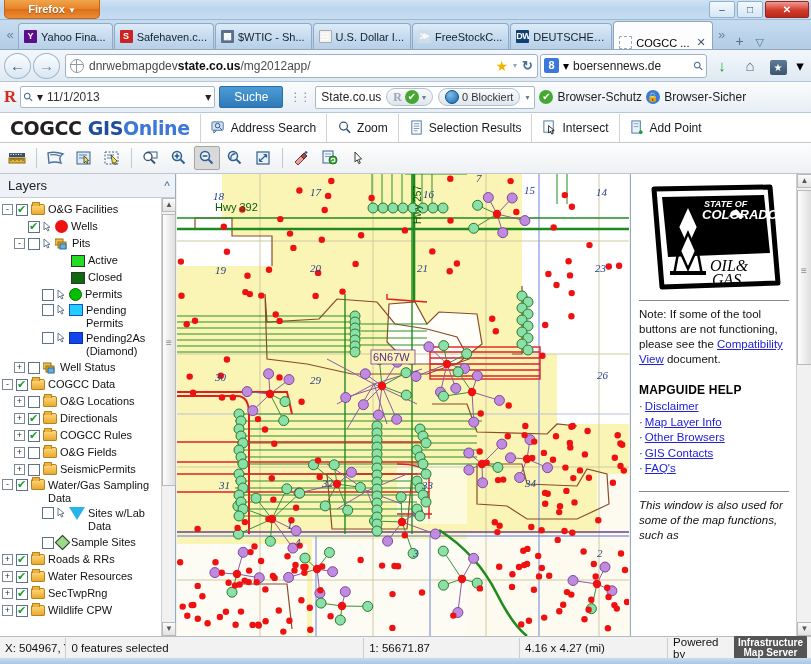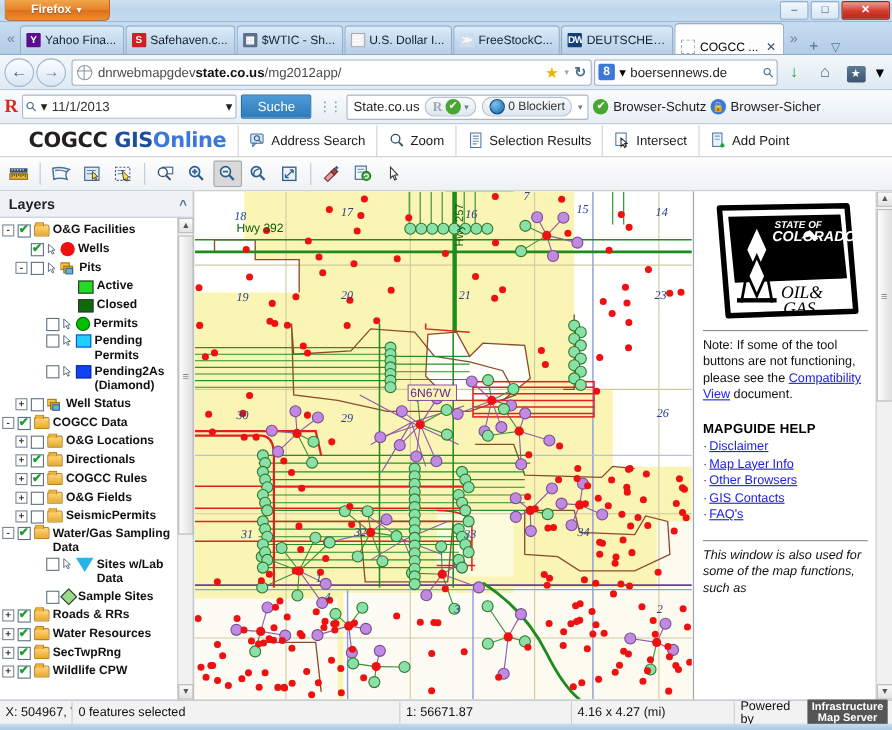--- a/index.html
+++ b/index.html
@@ -183,21 +183,21 @@
   .av-caret { color: #6c7f92; font-size: 8px; }
   .tb2-text { flex:none; font-size: 12px; color: #1d1d1d; white-space: nowrap; }
 
   
   .app-header {
     position: absolute; left: 0; top: 113px; width: 811px; height: 30px;
     background: #fff; border-bottom: 1px solid #c8c8c8;
     display: flex; align-items: center;
   }
   .brand { font-size: 19px; font-weight: bold; padding: 0 10px; letter-spacing: -0.4px; flex:none;
-           font-family:"DejaVu Sans", sans-serif;margin-left:16px; }
+           font-family:"DejaVu Sans", sans-serif; }
   .brand .c1 { color: #231f20; }
   .brand .c2 { color: #1f4e9c; }
   .brand .c3 { color: #3c78d8; }
   .hdr-item {
     display: flex; align-items: center; gap: 5px; padding: 0 10px; height: 28px;
     border-left: 1px solid #d2d2d2; font-size: 12px; color: #1a1a1a; cursor: pointer; flex:none;
   }
   .hicon { width: 15px; height: 15px; flex:none; }
 
   
@@ -216,21 +216,21 @@
 
   
   .body {
     position: absolute; left: 0; top: 174px; width: 811px; height: 462px;
     background: #f0f0f0;
   }
 
   
   .sidebar {
     position: absolute; left: 0; top: 0; width: 176px; height: 462px;
-    background: #fff; border-right: 1px solid #9ab; font-weight: bold;
+    background: #fff; border-right: 1px solid #9ab;
   }
   .layers-head {
     height: 24px; background: #eef2f6; border-bottom: 1px solid #c4ced8;
     display: flex; align-items: center; justify-content: space-between;
     padding: 0 5px 0 8px; font-size: 13px; color: #222;
   }
   .collapse-btn { color: #4a6f94; font-size: 12px; cursor: pointer; }
   .tree {
     position: absolute; left: 0; top: 24px; width: 162px; height: 438px;
     overflow: hidden; font-size: 11px; color: #111; padding-top: 3px;

